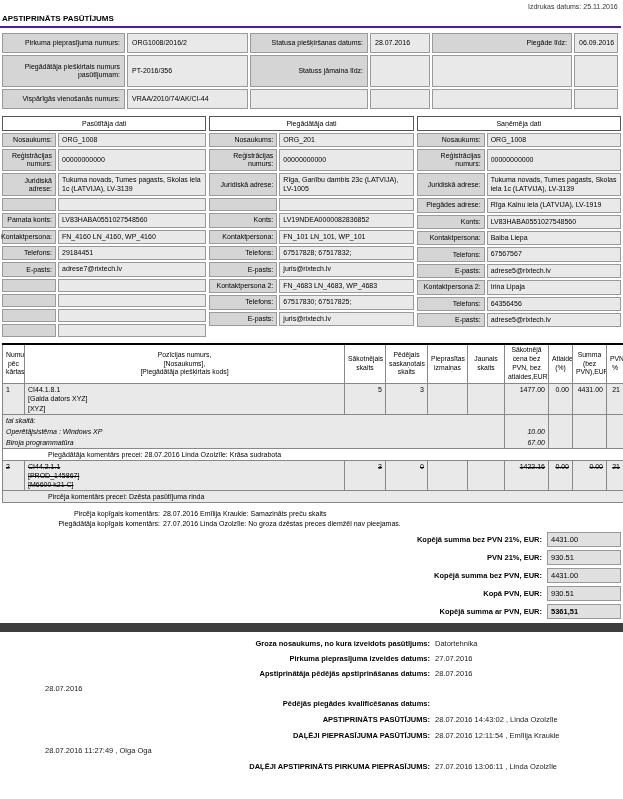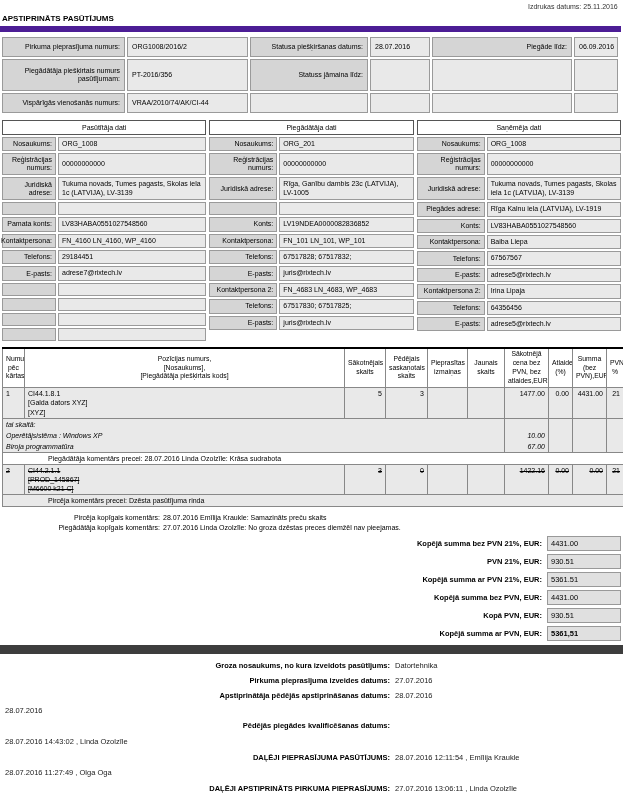--- a/index.html
+++ b/index.html
@@ -1,20 +1,20 @@
 <!DOCTYPE html>
 <html><head>
 <meta charset="utf-8">
 <style>
   html,body{margin:0;padding:0;background:#fff;}
   .page{position:relative;width:623px;height:799px;overflow:hidden;background:#fff;
         font-family:"Liberation Sans",sans-serif;color:#000;font-size:7.5px;}
   .print-date{position:absolute;top:3px;left:528px;white-space:nowrap;font-size:7px;color:#333;}
   .title{margin:14px 0 0 0;padding:0 0 3px 2px;font-weight:bold;font-size:8px;
-         border-bottom:6px solid #4c1d95;width:621px;box-sizing:border-box;}
+         border-bottom:2px solid #4c1d95;width:621px;box-sizing:border-box;}
 
   
   .top-grid{display:grid;grid-template-columns:123px 121px 118px 60px 140px 44px;
             grid-template-rows:20px 32px 20px;gap:2px;margin:5px 0 0 2px;}
   .cell{border:1px solid #9a9a9a;box-sizing:border-box;display:flex;align-items:center;
         font-size:7px;line-height:1.2;}
   .cell.lab{background:#d5d5d5;justify-content:flex-end;text-align:right;padding:1px 4px;}
   .cell.val{background:#e9e9e9;justify-content:flex-start;padding:1px 4px;}
 
   
@@ -60,21 +60,21 @@
   .total-row{display:flex;justify-content:flex-end;align-items:center;margin-bottom:3px;}
   .total-label{font-weight:bold;text-align:right;font-size:7.5px;}
   .total-value{width:74px;box-sizing:border-box;background:#e0e0e0;border:1px solid #999;
                padding:2px 3px;margin-left:5px;margin-right:2px;min-height:12px;}
   .total-row.grand .total-value{font-weight:bold;}
 
   .dark-bar{width:623px;height:9px;background:#3d3d3d;margin-top:4px;}
 
   
   .kv-section{margin-top:7px;}
-  .kv-row{display:flex;align-items:flex-end;margin-bottom:6px;}
+  .kv-row{display:flex;align-items:flex-end;margin-bottom:6px;padding-left:40px;}
   .kv-label{width:390px;flex:none;text-align:right;font-weight:bold;font-size:7.5px;}
   .kv-value{margin-left:5px;color:#222;font-size:7.5px;}
   .history .kv-row{margin-bottom:6.5px;}
 </style>
 </head>
 <body>
 
 <div class="page">
 
   <div class="print-date">Izdrukas datums: 25.11.2016</div>
@@ -356,24 +356,20 @@
   <div class="totals">
     <div class="total-row">
         <div class="total-label">Kopējā summa bez PVN 21%, EUR:</div>
         <div class="total-value">4431.00</div>
       </div>
     <div class="total-row">
         <div class="total-label">PVN 21%, EUR:</div>
         <div class="total-value">930.51</div>
       </div>
     <div class="total-row">
-        <div class="total-label">Kopējā summa ar PVN 21%, EUR:</div>
-        <div class="total-value">5361.51</div>
-      </div>
-    <div class="total-row">
         <div class="total-label">Kopējā summa bez PVN, EUR:</div>
         <div class="total-value">4431.00</div>
       </div>
     <div class="total-row">
         <div class="total-label">Kopā PVN, EUR:</div>
         <div class="total-value">930.51</div>
       </div>
     <div class="total-row grand">
         <div class="total-label">Kopējā summa ar PVN, EUR:</div>
         <div class="total-value">5361,51</div>
@@ -399,20 +395,21 @@
         <div class="kv-value">28.07.2016</div>
       </div>
     <div class="kv-row">
         <div class="kv-label">Pēdējās piegādes kvalificēšanas datums:</div>
         <div class="kv-value"></div>
       </div>
   </div>
 
   <div class="kv-section history">
     <div class="kv-row">
+        <div class="kv-label">APSTIPRINĀTS PASŪTĪJUMS:</div>
         <div class="kv-value">28.07.2016 14:43:02 , Linda Ozolzīle</div>
       </div>
     <div class="kv-row">
         <div class="kv-label">DAĻĒJI PIEPRASĪJUMA PASŪTĪJUMS:</div>
         <div class="kv-value">28.07.2016 12:11:54 , Emīlija Kraukle</div>
       </div>
     <div class="kv-row">
         <div class="kv-value">28.07.2016 11:27:49 , Olga Oga</div>
       </div>
     <div class="kv-row">

